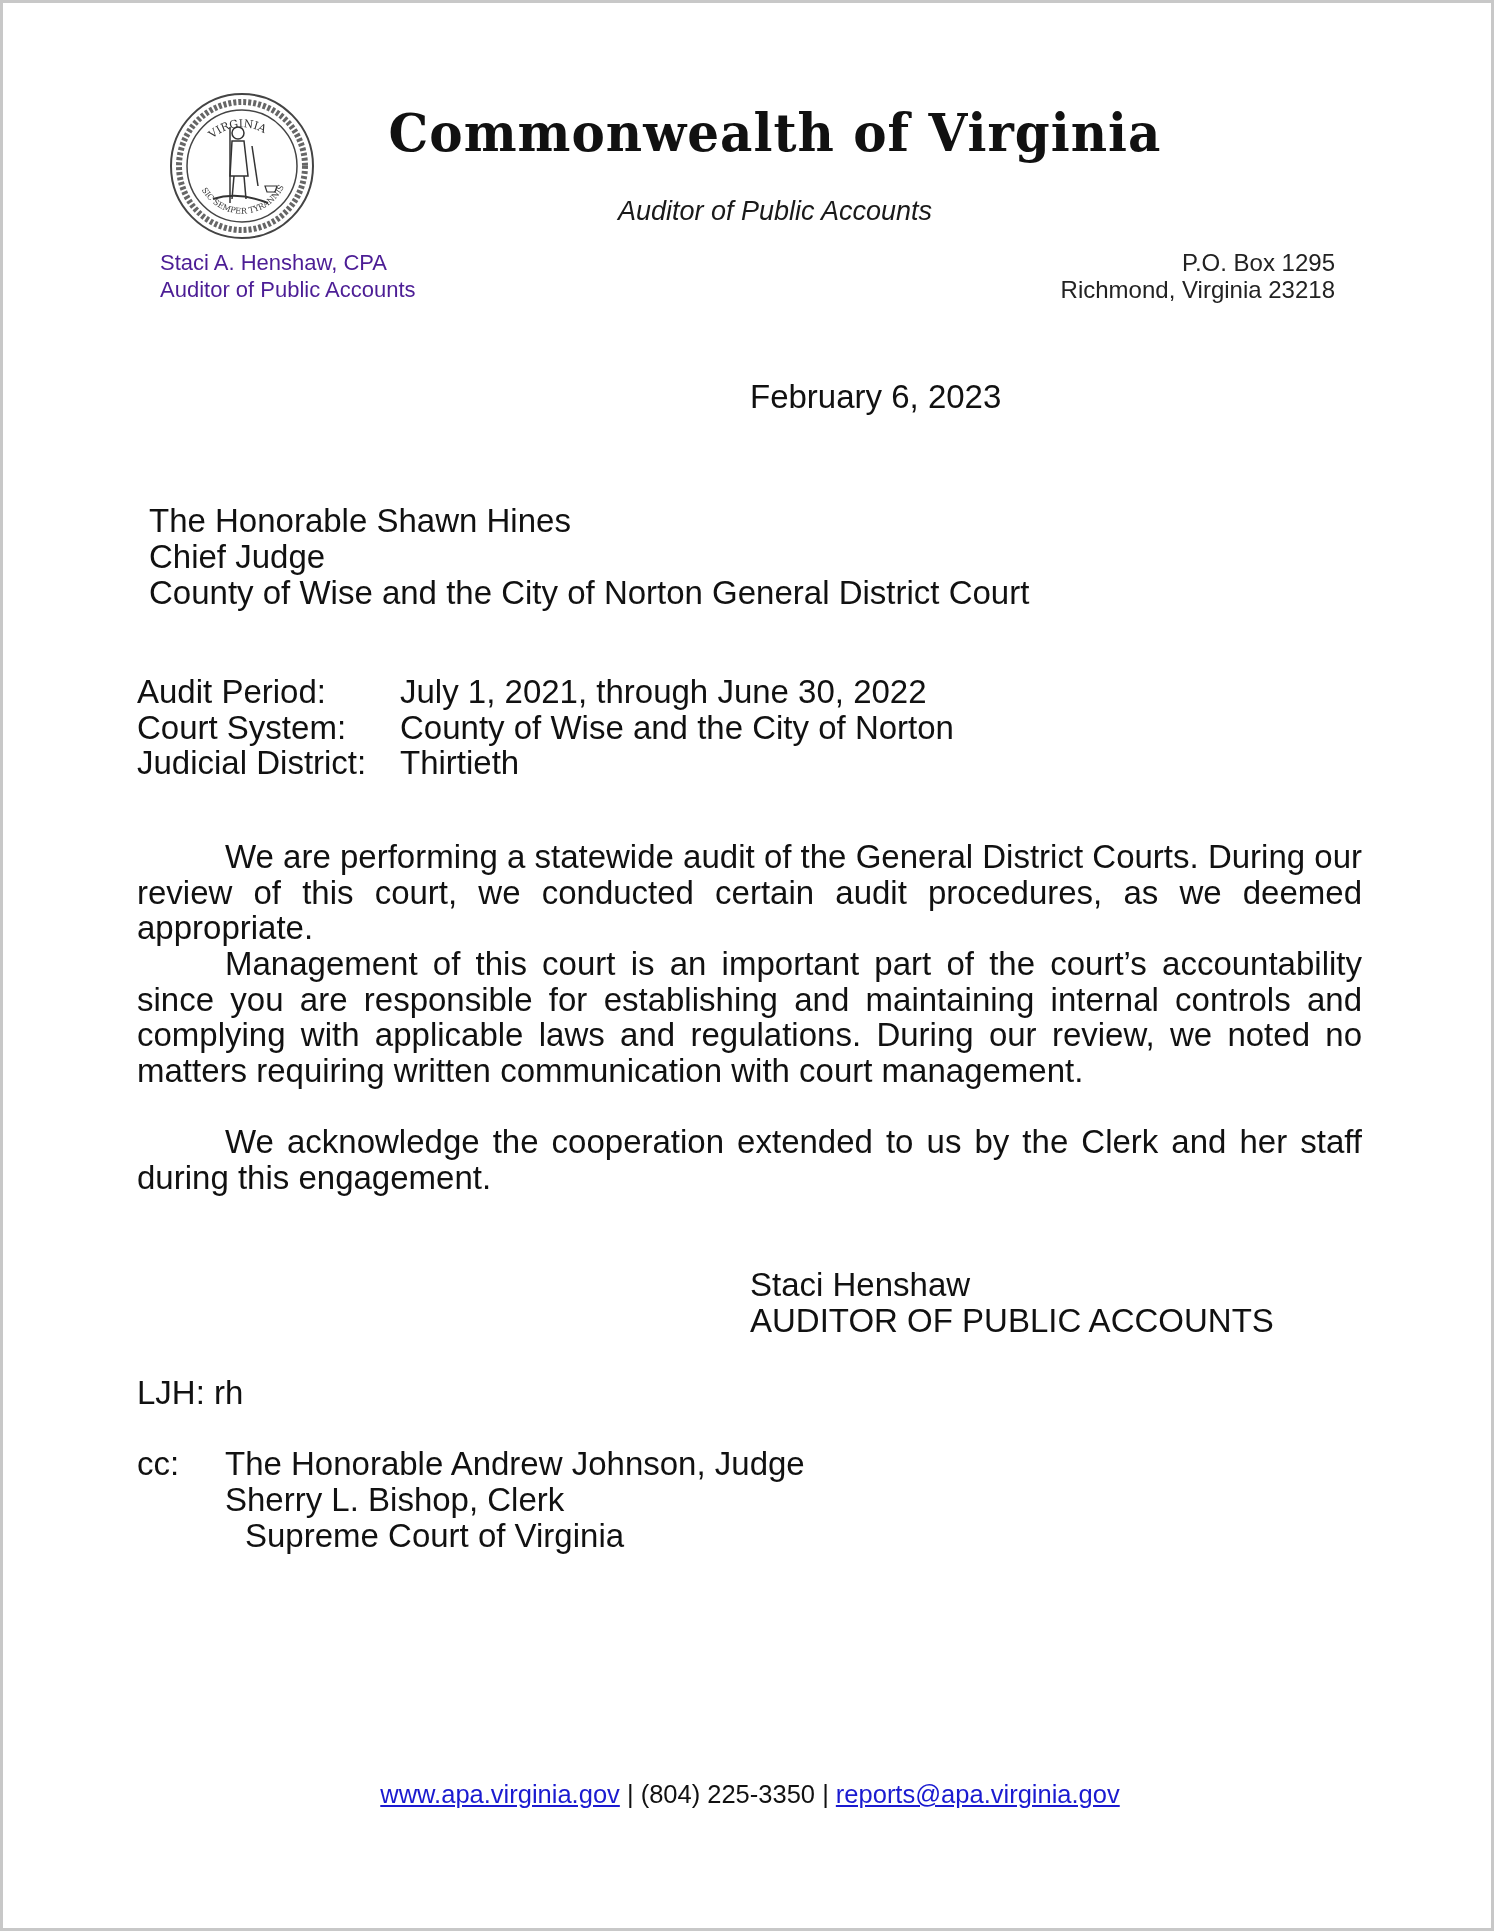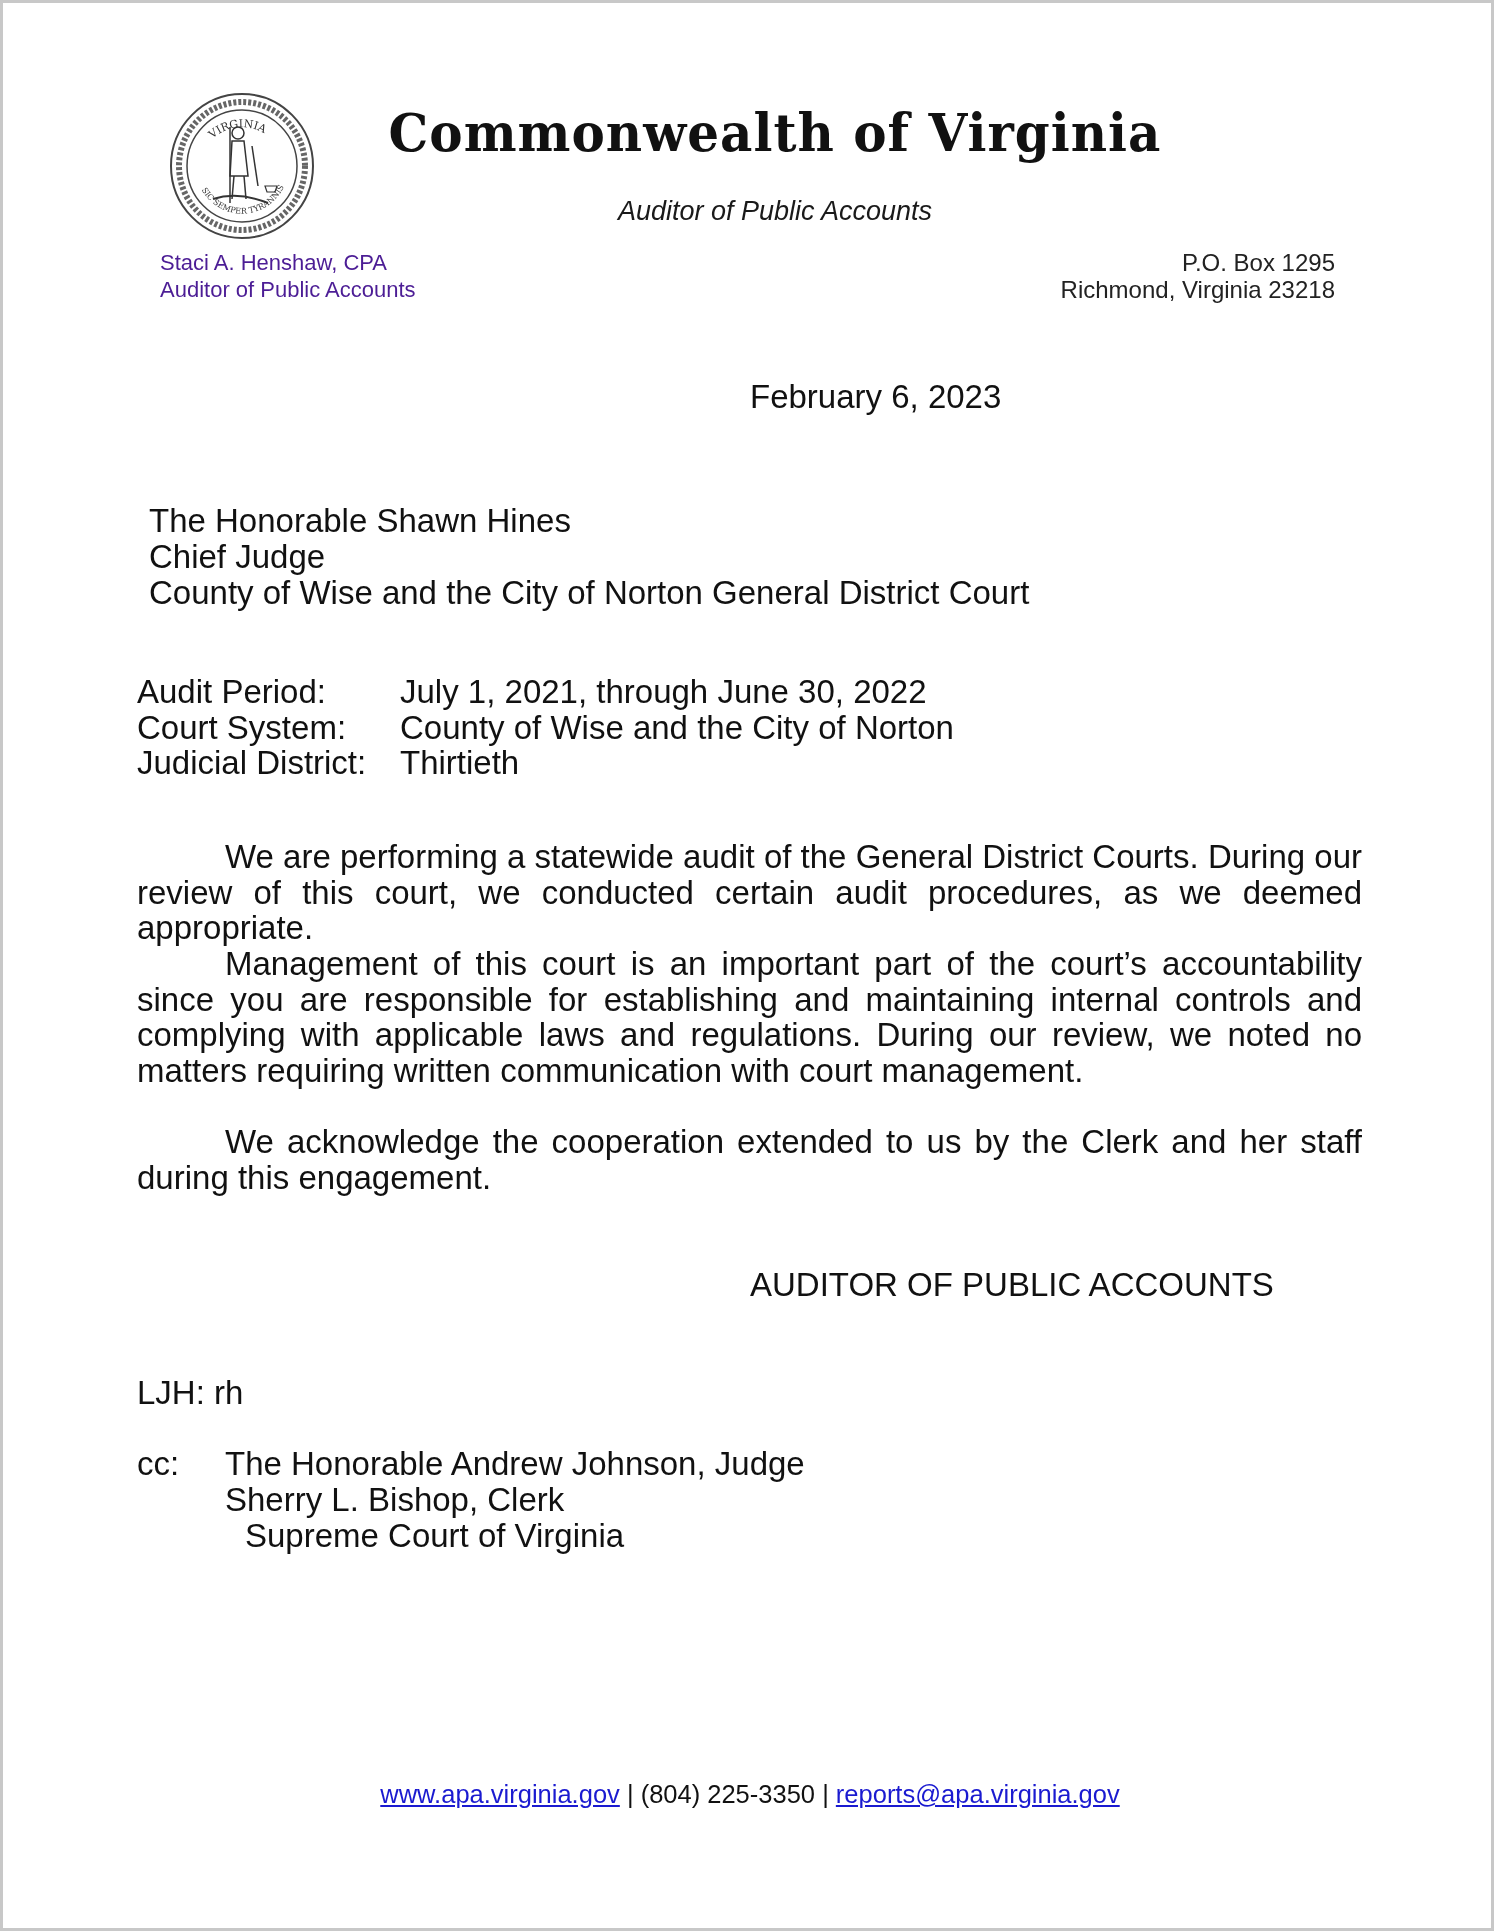--- a/index.html
+++ b/index.html
@@ -118,20 +118,21 @@
       <span class="meta-label">Judicial District:</span>
       <span>Thirtieth</span>
     </div>
   </div>
 
   <div class="para body-text p1"><span class="indent"></span><span>We are performing a statewide audit of the General District Courts.  During our review of this court, we conducted certain audit procedures, as we deemed appropriate.</span></div>
   <div class="para body-text p2"><span class="indent"></span><span>Management of this court is an important part of the court’s accountability since you are responsible for establishing and maintaining internal controls and complying with applicable laws and regulations.  During our review, we noted no matters requiring written communication with court management.</span></div>
   <div class="para body-text p3"><span class="indent"></span><span>We acknowledge the cooperation extended to us by the Clerk and her staff during this engagement.</span></div>
 
   <div class="abs body-text sig">
+    <div>Staci Henshaw</div>
     <div>AUDITOR OF PUBLIC ACCOUNTS</div>
   </div>
 
   <div class="abs body-text initials">LJH: rh</div>
 
   <div class="abs body-text cc">
     <div class="cc-row">
       <span class="cc-label">cc:</span>
       <span>The Honorable Andrew Johnson, Judge</span>
     </div>

